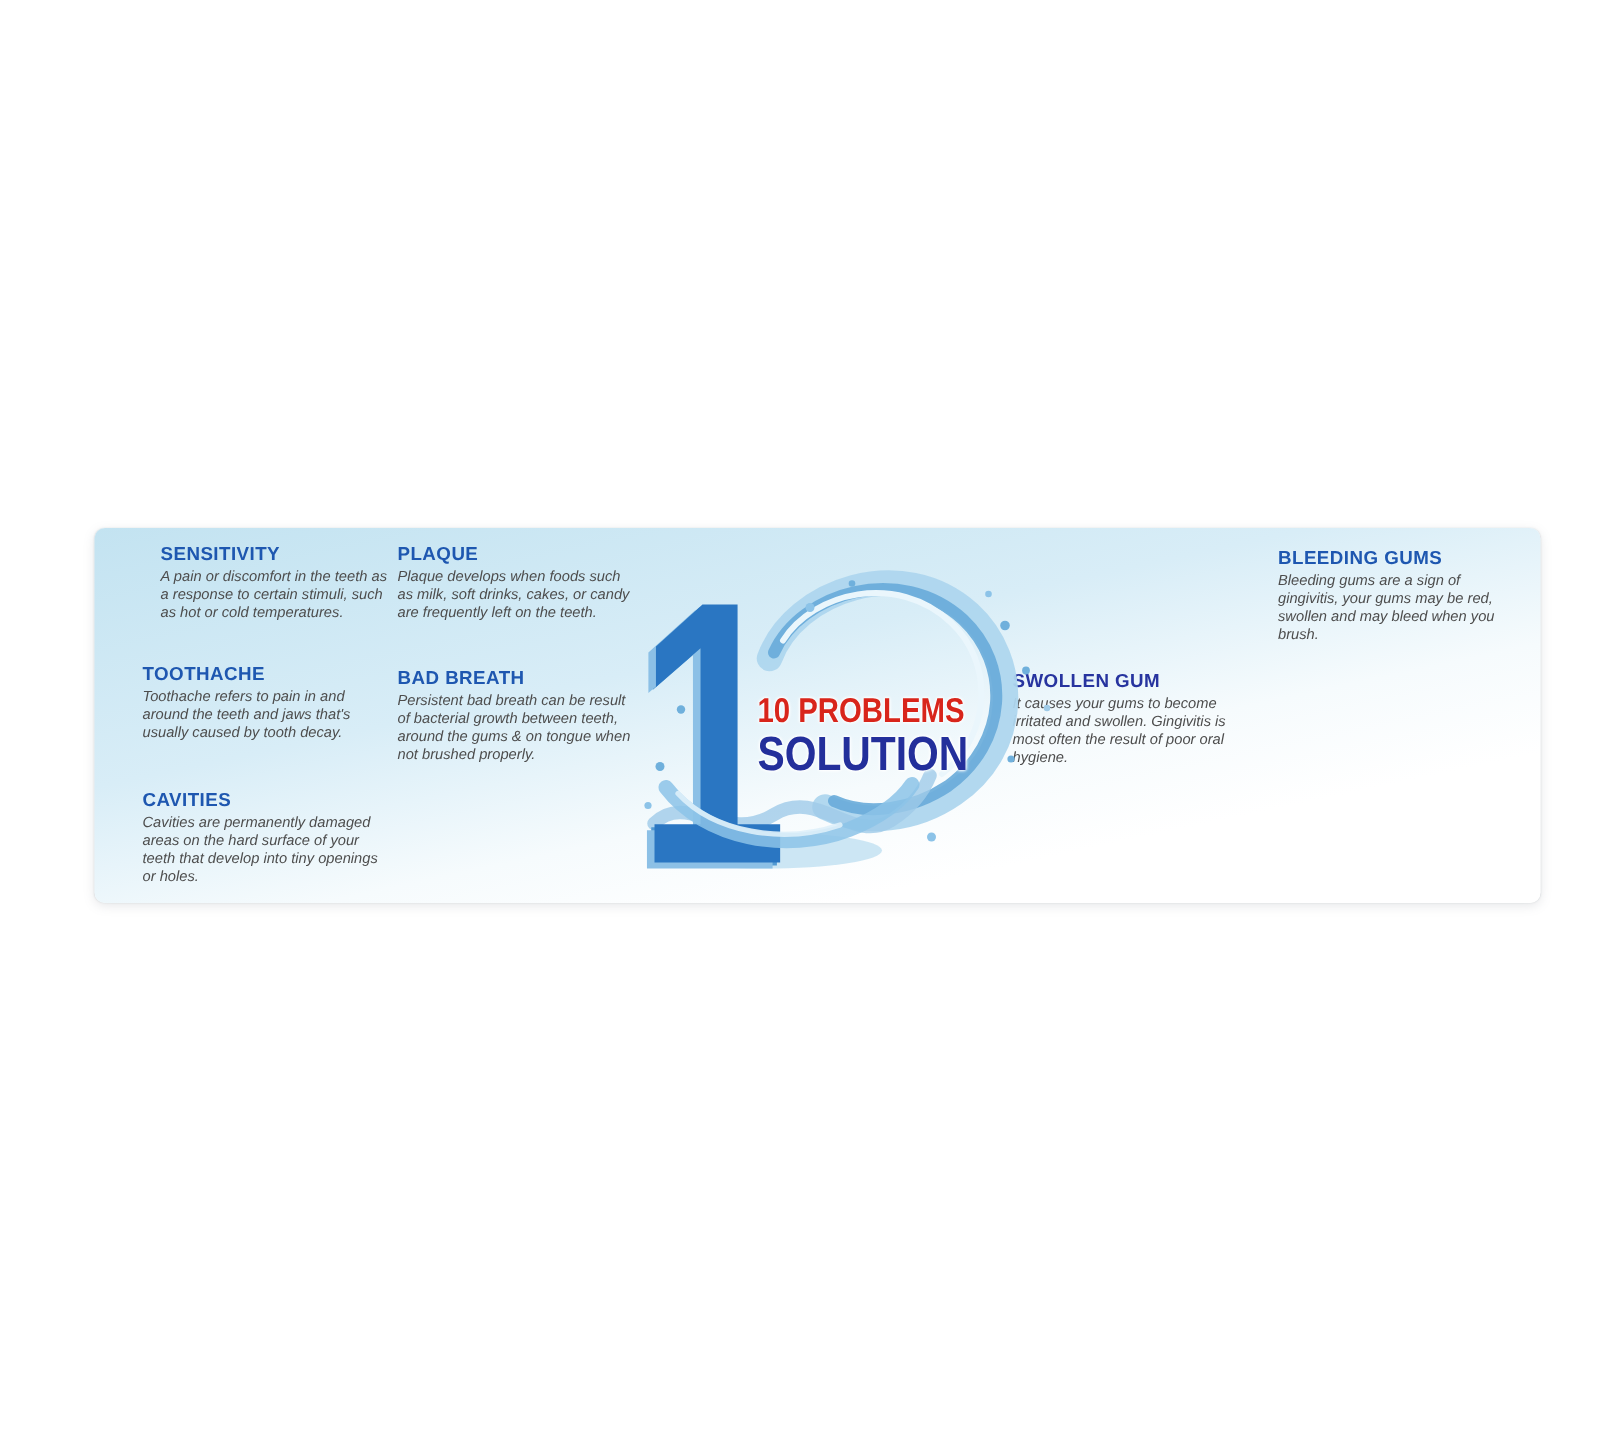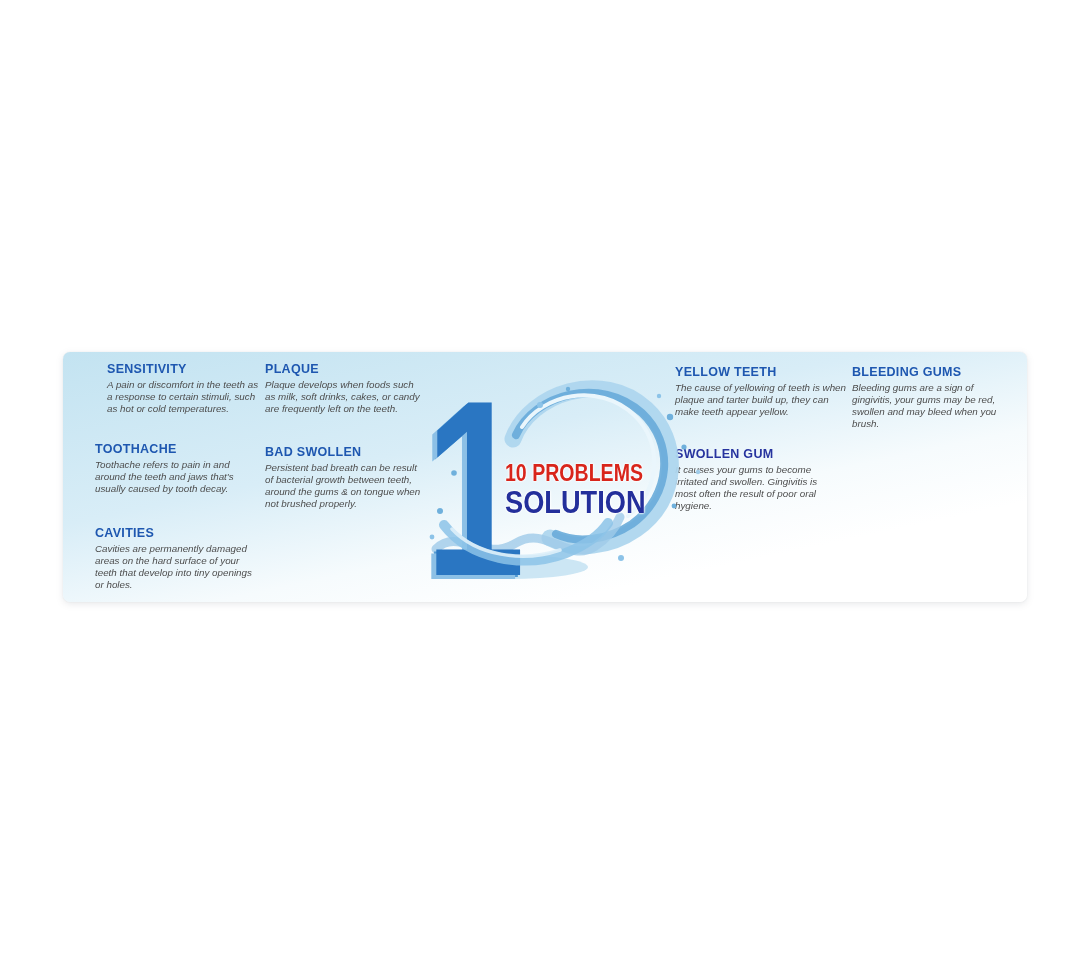--- a/index.html
+++ b/index.html
@@ -64,21 +64,21 @@
     <div class="sec" style="left:32px;top:174px;width:160px">
       <h3>CAVITIES</h3>
       <p>Cavities are permanently damaged areas on the hard surface of your teeth that develop into tiny openings or holes.</p>
     </div>
 
     <div class="sec" style="left:202px;top:10px;width:156px">
       <h3>PLAQUE</h3>
       <p>Plaque develops when foods such as milk, soft drinks, cakes, or candy are frequently left on the teeth.</p>
     </div>
     <div class="sec" style="left:202px;top:93px;width:156px">
-      <h3>BAD SWOLLEN</h3>
+      <h3>BAD BREATH</h3>
       <p>Persistent bad breath can be result of bacterial growth between teeth, around the gums &amp; on tongue when not brushed properly.</p>
     </div>
 
     <div class="center-art">
       <svg class="splash" viewBox="0 0 315 205">
         <ellipse cx="92" cy="190" rx="78" ry="12" fill="#c6e3f3" opacity="0.9"></ellipse>
         <path d="M95,62 C112,16 184,-8 228,32 C262,63 262,122 218,152 C192,170 158,174 132,161" fill="none" stroke="#aed6ee" stroke-width="17" stroke-linecap="round" opacity="0.95"></path>
         <path d="M98,58 C116,18 182,-2 224,36 C256,66 254,118 214,147 C190,163 160,167 138,157" fill="none" stroke="#68abd9" stroke-width="8" stroke-linecap="round" opacity="0.9"></path>
         <path d="M104,50 C124,18 180,4 216,38 C244,64 244,112 210,139" fill="none" stroke="#eaf6fc" stroke-width="4" stroke-linecap="round"></path>
         <path d="M18,172 C40,150 66,186 98,166 C128,148 150,186 176,170 C190,161 198,150 202,140" fill="none" stroke="#9fcbe8" stroke-width="9" stroke-linecap="round" opacity="0.8"></path>
@@ -99,24 +99,20 @@
         <path d="M34,152 C58,178 104,186 142,173" fill="none" stroke="#def0fa" stroke-width="3.5" stroke-linecap="round" opacity="0.9"></path>
         <circle cx="22" cy="134" r="3" fill="#6fb0dc"></circle>
         <circle cx="14" cy="160" r="2.4" fill="#8cc3e8"></circle>
       </svg>
       <div class="slogan">
         <div class="problems">10 PROBLEMS</div>
         <div class="solution">SOLUTION</div>
       </div>
     </div>
 
-    <div class="sec" style="left:612px;top:13px;width:172px">
-      <h3>YELLOW TEETH</h3>
-      <p>The cause of yellowing of teeth is when plaque and tarter build up, they can make teeth appear yellow.</p>
-    </div>
     <div class="sec navy" style="left:612px;top:95px;width:165px">
       <h3>SWOLLEN GUM</h3>
       <p>It causes your gums to become irritated and swollen. Gingivitis is most often the result of poor oral hygiene.</p>
     </div>
 
     <div class="sec" style="left:789px;top:13px;width:155px">
       <h3>BLEEDING GUMS</h3>
       <p>Bleeding gums are a sign of gingivitis, your gums may be red, swollen and may bleed when you brush.</p>
     </div>
 

